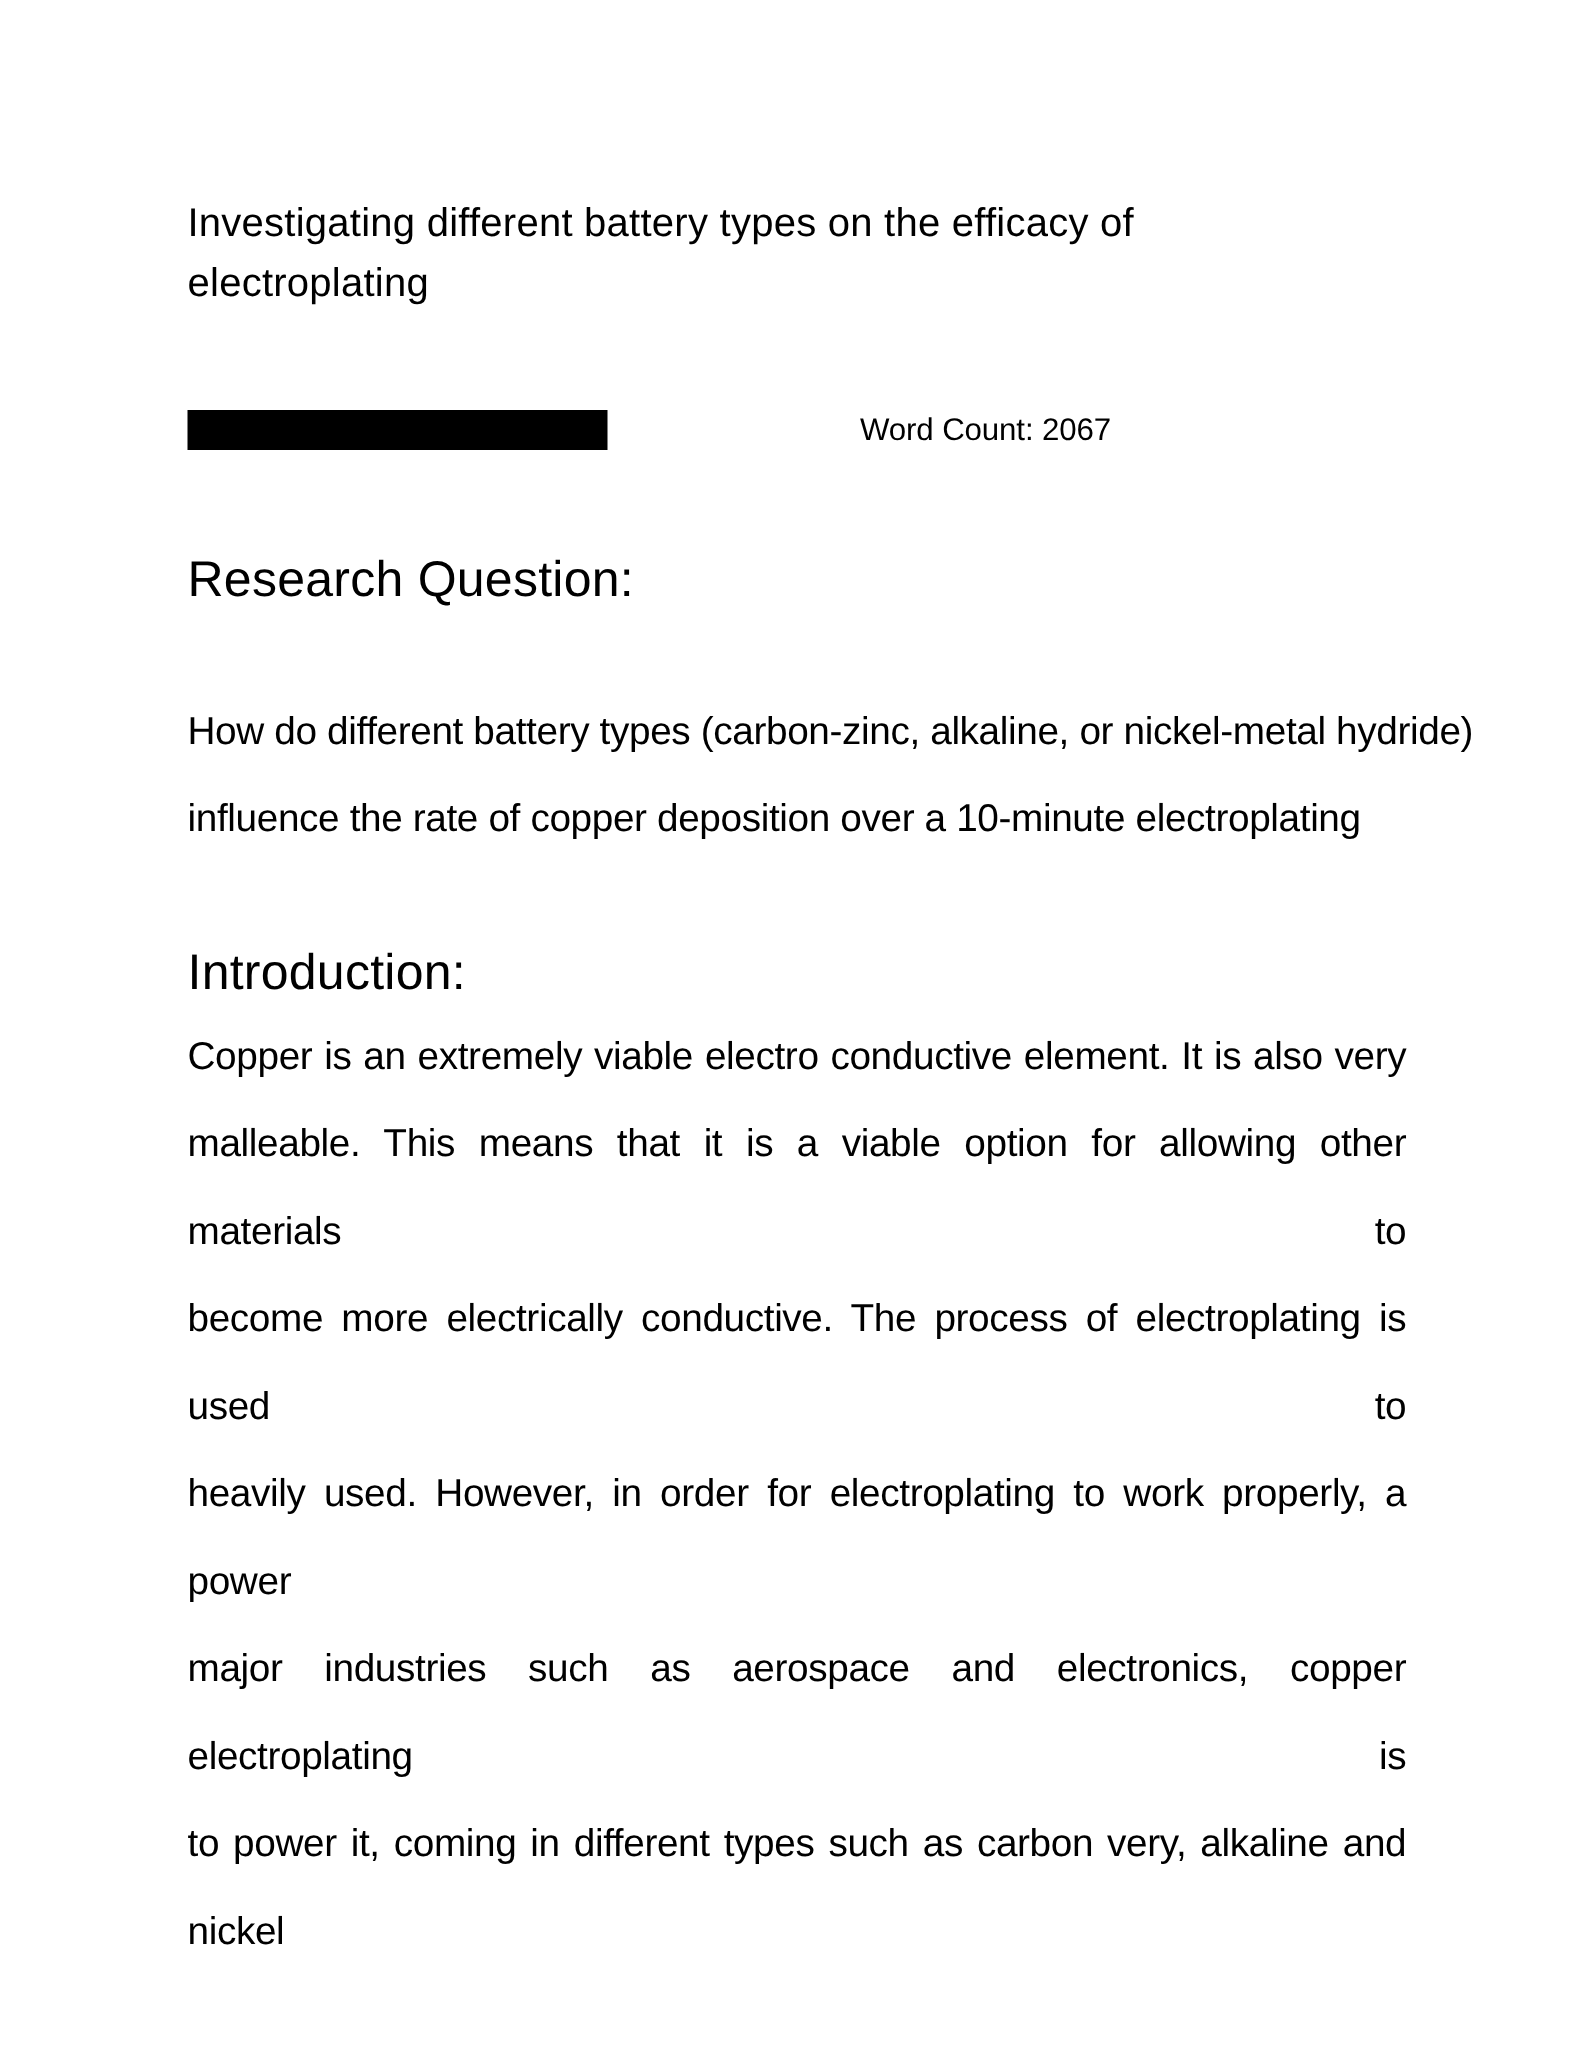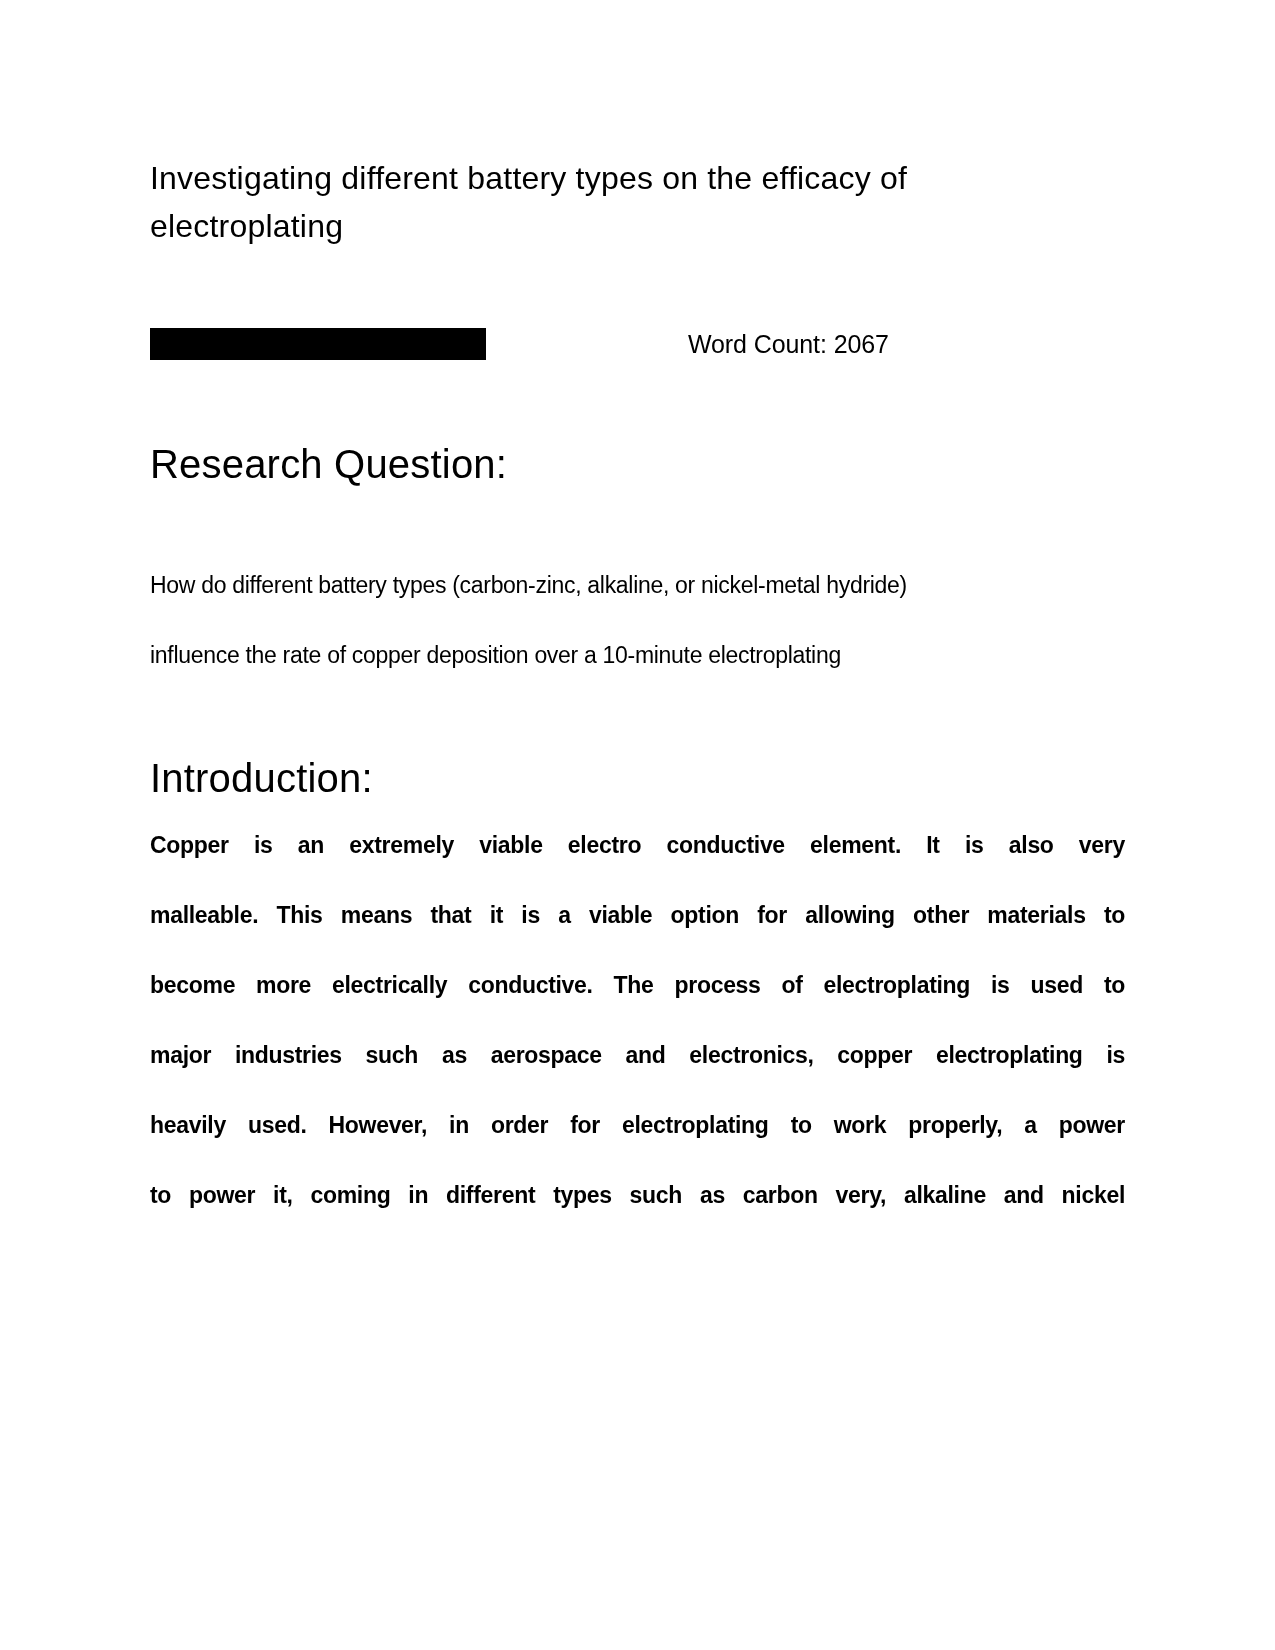--- a/index.html
+++ b/index.html
@@ -51,30 +51,29 @@
     font-size: 40px;
     font-weight: 400;
     line-height: 48px;
     letter-spacing: 0.2px;
   }
   h2.section-heading.intro {
     margin-top: 64px;
   }
   .para {
     margin: 0;
-    font-size: 23px;
+    font-size: 31px;
     line-height: 70px;
     letter-spacing: -0.3px;
   }
   .para.question {
     margin-top: 62px;
   }
   .para.intro-body {
     margin-top: 8px;
-    font-weight: bold;
   }
   .para .line {
     white-space: nowrap;
   }
   .para.justified .line {
     white-space: normal;
     text-align: justify;
     text-align-last: justify;
   }
 </style>
@@ -100,19 +99,19 @@
       <div class="line">influence the rate of copper deposition over a 10-minute electroplating</div>
     </div>
   </section>
 
   <section>
     <h2 class="section-heading intro">Introduction:</h2>
     <div class="para intro-body justified">
       <div class="line">Copper is an extremely viable electro conductive element. It is also very</div>
       <div class="line">malleable. This means that it is a viable option for allowing other materials to</div>
       <div class="line">become more electrically conductive.  The process of electroplating is used to</div>
+      <div class="line">heavily used. However, in order for electroplating to work properly, a power</div>
       <div class="line">major industries such as aerospace and electronics, copper electroplating is</div>
-      <div class="line">heavily used. However, in order for electroplating to work properly, a power</div>
       <div class="line">to power it, coming in different types such as carbon very, alkaline and nickel</div>
     </div>
   </section>
 
 </div>
 
 </body></html>

